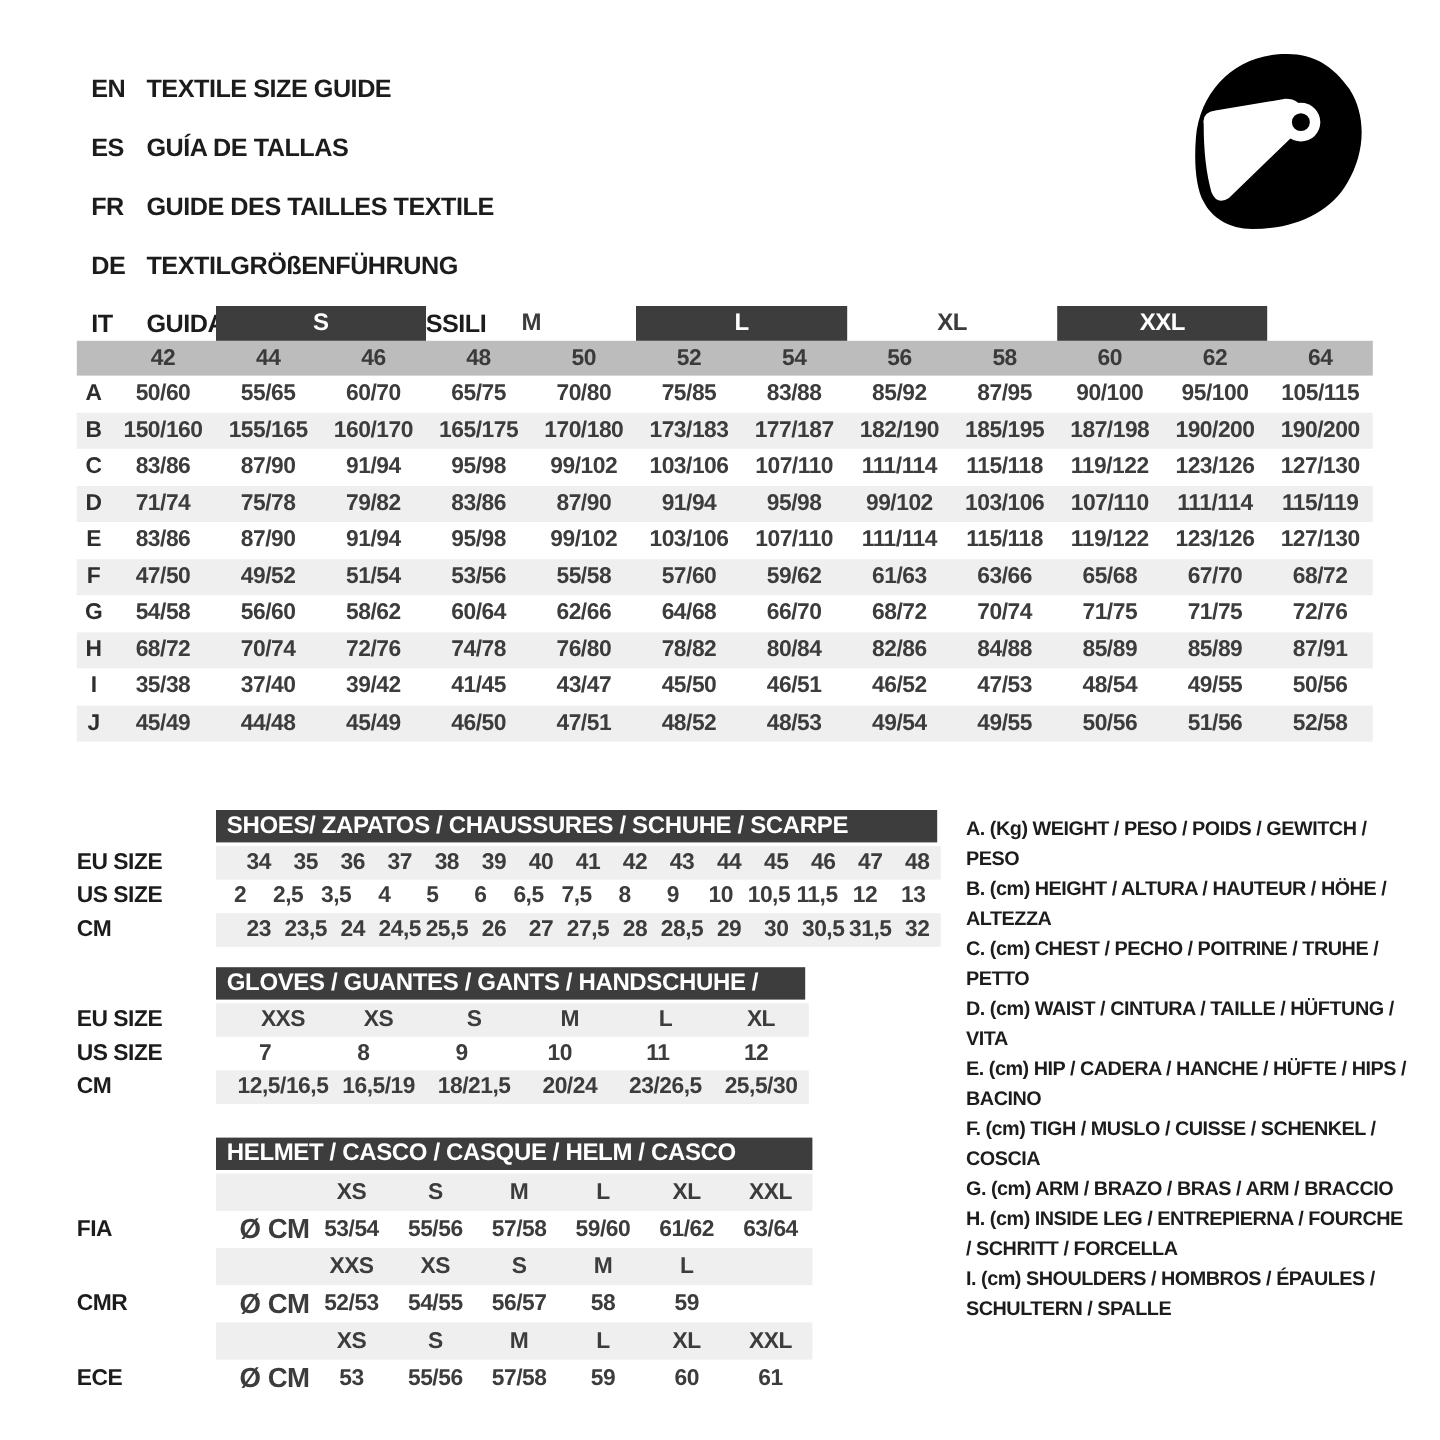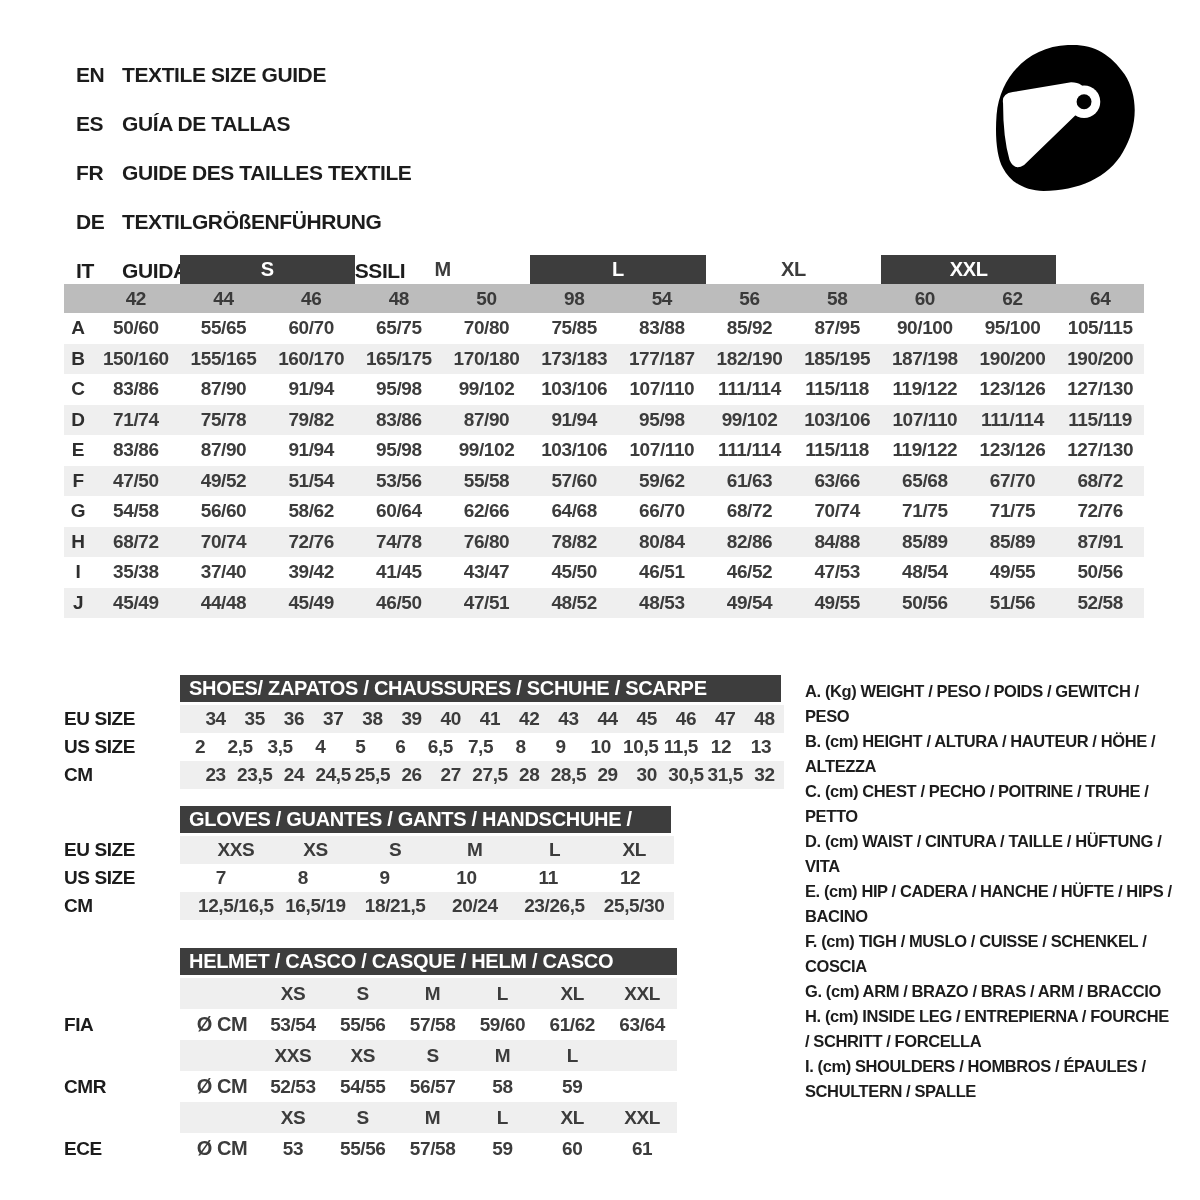--- a/index.html
+++ b/index.html
@@ -43,21 +43,21 @@
   .gloves-tbl .bar{width:491px;}
   .gloves-tbl .cells{width:491px;grid-template-columns:repeat(6,1fr);}
 
   .helmet-tbl{top:948px;width:615px;}
   .helmet-tbl .bar{width:497px;}
   .hrow{display:flex;height:31px;line-height:31px;}
   .hrow .rlabel{width:116px;flex:none;font-size:19px;color:#1c1c1c;}
   .hcells{width:497px;display:grid;grid-template-columns:78px repeat(6,1fr);align-items:center;}
   .hcells.alt{background:#efefef;}
   .hcells .cell{font-size:19px;}
-  .hcells .unit{text-align:center;padding-left:6px;font-size:20px;}
+  .hcells .unit{text-align:right;padding-left:6px;font-size:23px;}
 
   
   .legend{position:absolute;left:805px;top:679px;width:372px;font-size:16.5px;line-height:25px;color:#1c1c1c;}
 </style>
 </head>
 <body>
 
 <div class="page">
 
   <div class="languages" id="langs">
@@ -100,21 +100,21 @@
         <div class="band light" style="grid-column: 9 / span 2;">XL</div>
         <div class="band dark" style="grid-column: 11 / span 2;">XXL</div>
       </div>
       <div class="grid13 cols-row">
         <div class="row-key"></div>
         <div class="cell">42</div>
         <div class="cell">44</div>
         <div class="cell">46</div>
         <div class="cell">48</div>
         <div class="cell">50</div>
-        <div class="cell">98</div>
+        <div class="cell">52</div>
         <div class="cell">54</div>
         <div class="cell">56</div>
         <div class="cell">58</div>
         <div class="cell">60</div>
         <div class="cell">62</div>
         <div class="cell">64</div>
       </div>
       <div class="grid13 data-row">
         <div class="row-key">A</div>
         <div class="cell">50/60</div>

